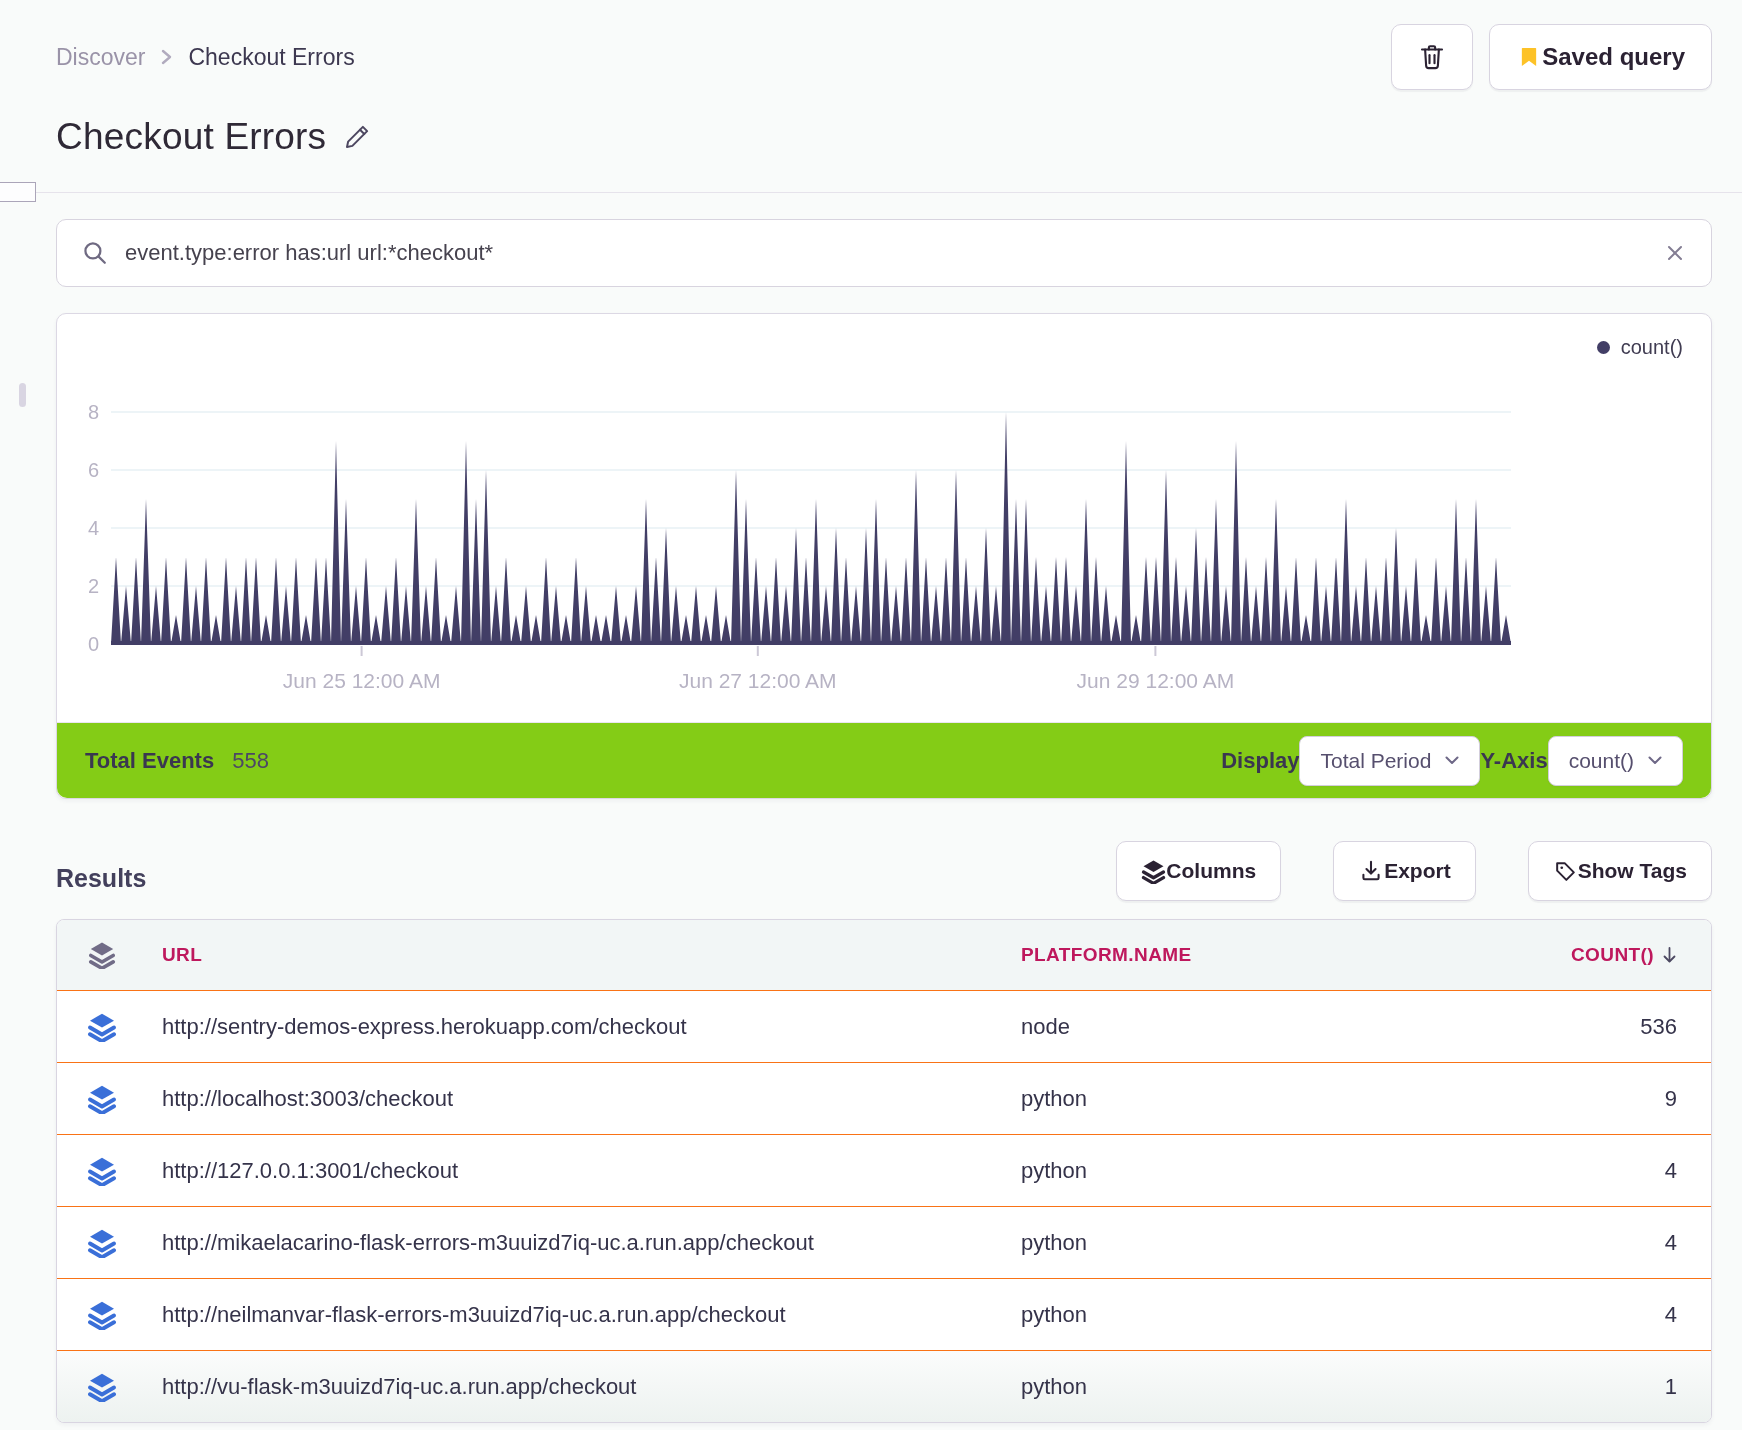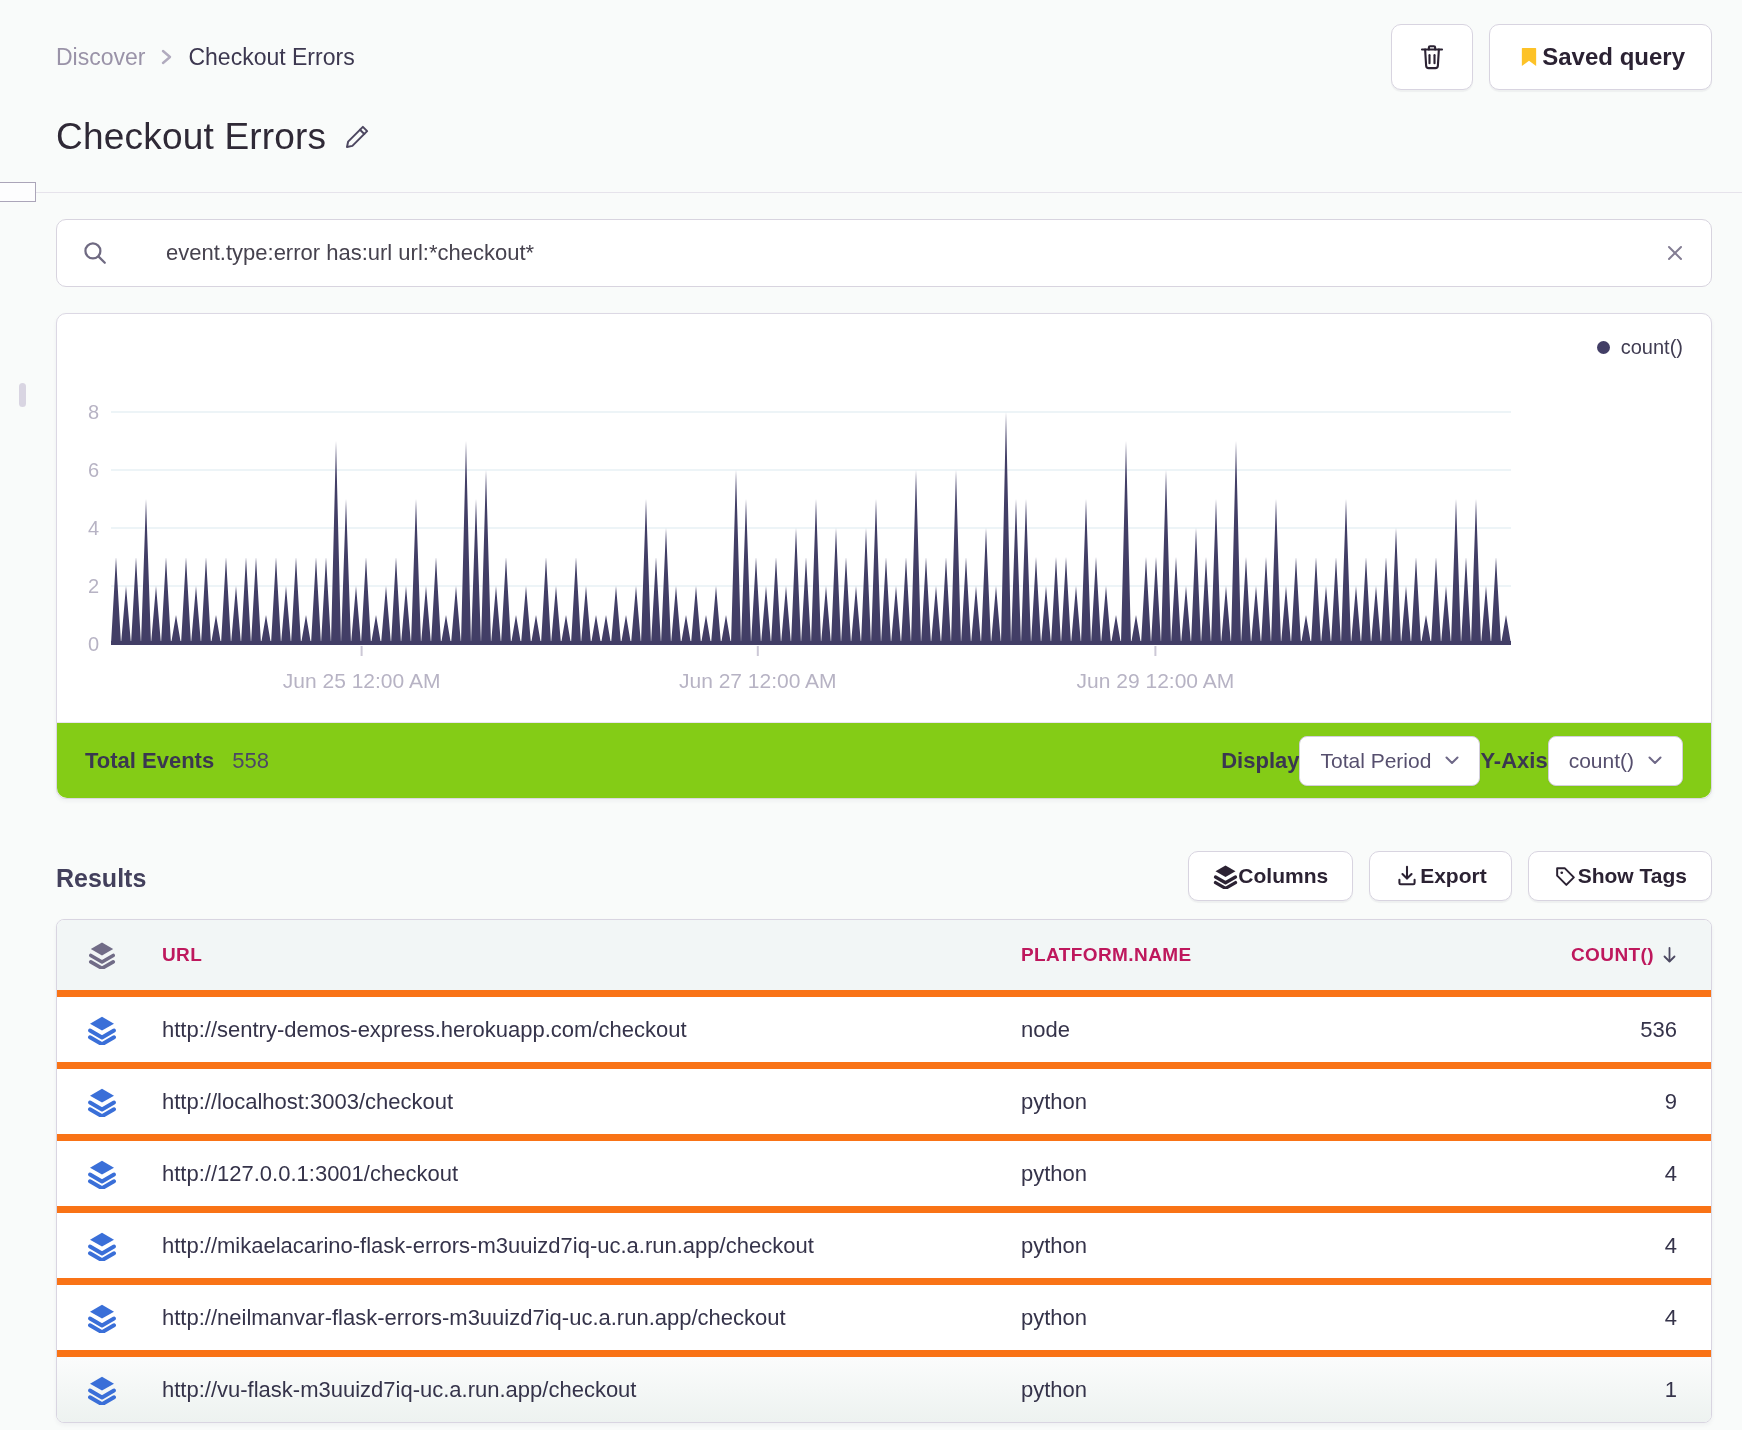--- a/index.html
+++ b/index.html
@@ -44,21 +44,21 @@
   }
   .scroll-pill { position:absolute; left:19px; top:383px; width:7px; height:24px; border-radius:4px; background:#d9d5e2; }
 
   
   .search-bar {
     margin-top:26px; height:68px; background:#fff; border:1px solid #d8d4df; border-radius:10px;
     display:flex; align-items:center; padding:0 24px; gap:16px;
   }
   .search-input {
     flex:1; border:none; outline:none; background:transparent;
-    font-size:22px; color:#46424e; font-family:"Liberation Sans", sans-serif;margin-left:41px;
+    font-size:22px; color:#46424e; font-family:"Liberation Sans", sans-serif;
   }
   .search-clear { background:none; border:none; cursor:pointer; display:flex; }
 
   
   .chart-panel {
     position:relative; margin-top:26px; background:#fff;
     border:1px solid #dcd8e4; border-radius:10px;
     box-shadow:0 2px 4px rgba(45,35,70,0.05);
   }
   .legend { position:absolute; top:22px; right:28px; display:flex; align-items:center; gap:11px; }
@@ -79,31 +79,31 @@
     display:flex; align-items:center; gap:14px; height:50px; padding:0 20px;
     background:#fff; border:1px solid #d3cedc; border-radius:8px;
     box-shadow:0 1px 2px rgba(43,34,51,0.04);
     font-size:21px; color:#564f6e; cursor:pointer; font-family:"Liberation Sans", sans-serif;
   }
 
   
   .results-row { display:flex; align-items:flex-end; justify-content:space-between; margin-top:42px; height:60px; }
   .results-title { font-size:25px; font-weight:bold; color:#43405c; padding-bottom:8px; }
   .results-buttons { display:flex; gap:16px; }
-  .btn-small { height:50px; padding:0 24px; font-size:21px; }
+  .btn-small { height:60px; padding:0 24px; font-size:21px;margin-left:36px; }
 
   
   .table-panel {
     margin-top:18px; background:#fff; border:1px solid #d9d5e1; border-radius:8px;
     box-shadow:0 2px 4px rgba(45,35,70,0.05); overflow:hidden;
   }
   .t-row { display:grid; grid-template-columns:90px 1fr 470px 220px; align-items:center; }
   .t-head { height:70px; background:#f2f6f6; }
   .t-head .t-cell { font-size:19px; font-weight:bold; letter-spacing:0.4px; color:#be185d; }
-  .t-body-row { height:72px; border-top:7px solid #f97316; background:#fff; }
+  .t-body-row { height:72px; border-top:1px solid #f97316; background:#fff; }
   .t-body-row.row-tinted { background:linear-gradient(180deg,#fbfcfc 0%,#edf2f0 100%); }
   .t-cell { font-size:22px; color:#35334a; }
   .cell-icon { display:flex; justify-content:center; }
   .cell-url { padding-left:15px; white-space:nowrap; overflow:hidden; text-overflow:ellipsis; }
   .cell-count { text-align:right; padding-right:34px; }
   .head-count { display:flex; justify-content:flex-end; align-items:center; gap:8px; padding-right:34px; cursor:pointer; }
   .head-sortable { cursor:pointer; }
   .icon-btn-plain { background:none; border:none; cursor:pointer; display:flex; }
 
   svg.ic { display:block; }

